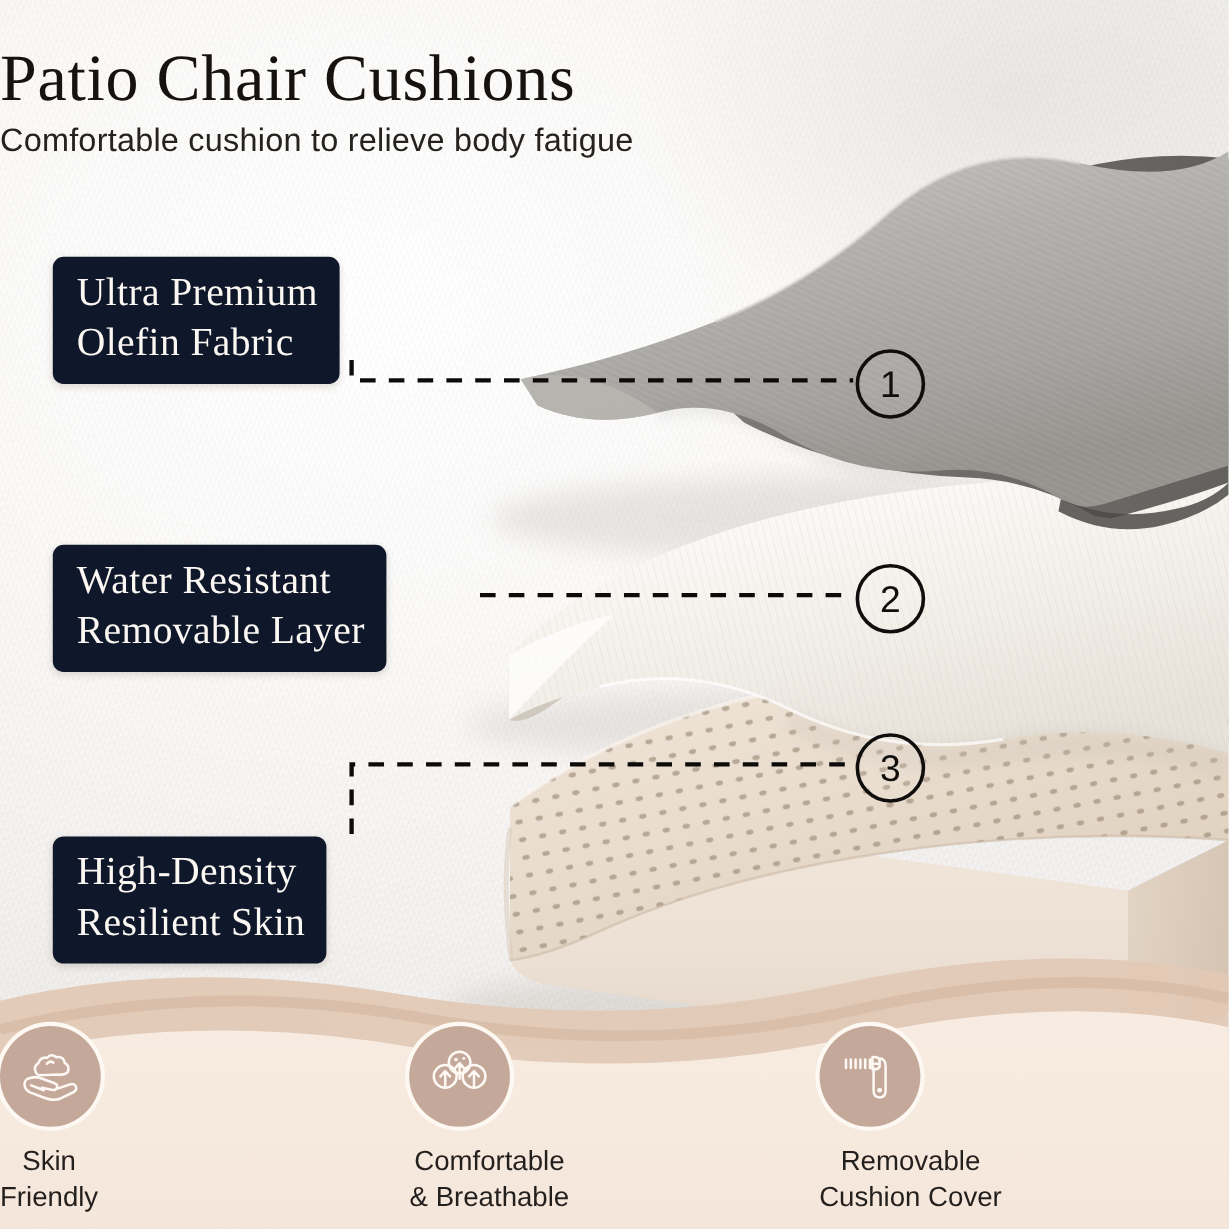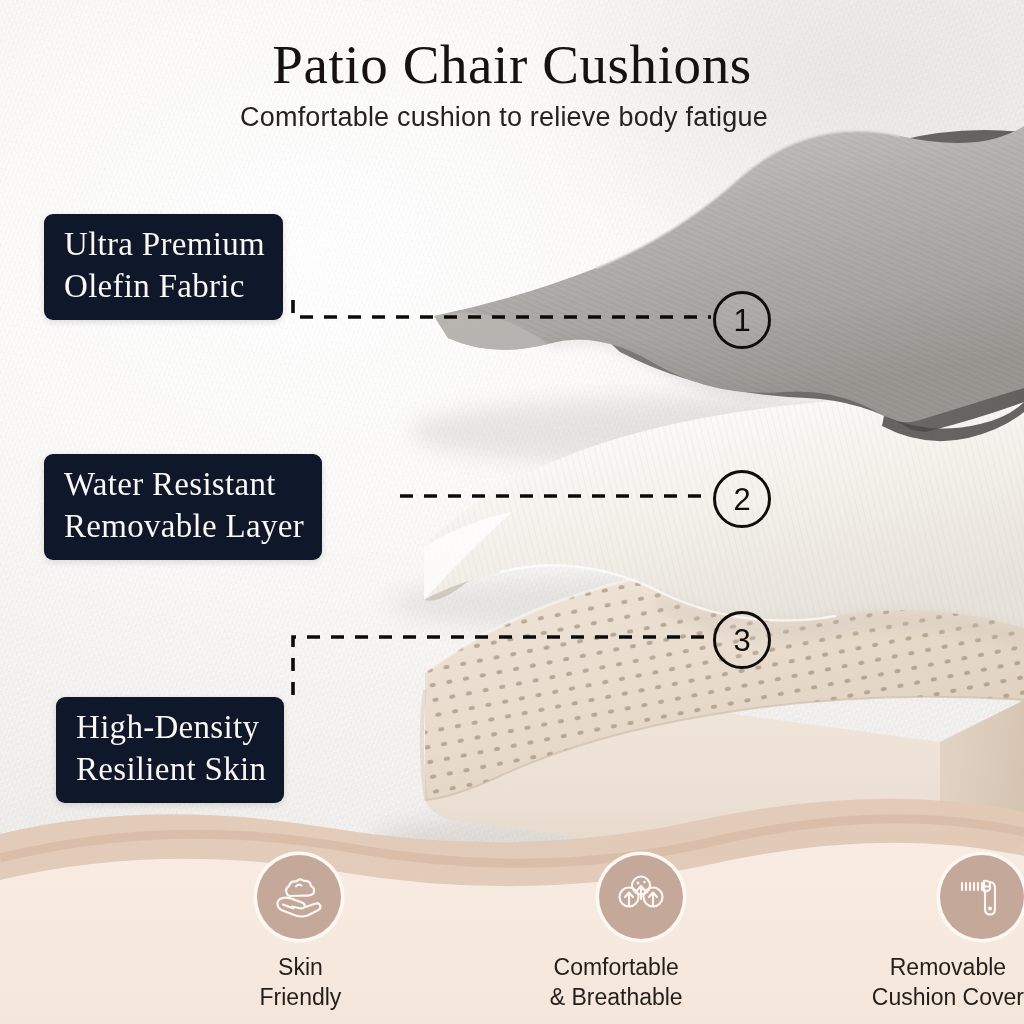--- a/index.html
+++ b/index.html
@@ -43,21 +43,21 @@
     inset: 0;
     background:
       radial-gradient(ellipse 45% 30% at 82% 8%, rgba(175,165,155,.17) 0%, rgba(175,165,155,0) 70%),
       radial-gradient(ellipse 40% 28% at 10% 92%, rgba(175,165,155,.12) 0%, rgba(175,165,155,0) 70%);
   }
 
   
   .header {
     position: absolute;
     top: 0; left: 0; right: 0;
-    text-align: center;
+    text-align: left;
     z-index: 40;
     pointer-events: none;
   }
   .title {
     margin: 0;
     padding-top: 36px;
     font-family: "Liberation Serif", "DejaVu Serif", serif;
     font-size: 55px;
     line-height: 1.06;
     font-weight: 400;
@@ -95,21 +95,21 @@
     font-family: "Liberation Serif", "DejaVu Serif", serif;
     font-size: 33px;
     line-height: 1.26;
     font-weight: 400;
     color: #fbf7f2;
     letter-spacing: .3px;
     white-space: nowrap;
   }
   #callout-1 { left: 44px; top: 214px; }
   #callout-2 { left: 44px; top: 454px; }
-  #callout-3 { left: 56px; top: 697px; }
+  #callout-3 { left: 44px; top: 697px; }
 
   
   .leaders {
     position: absolute;
     inset: 0;
     z-index: 28;
   }
   .badges { position: absolute; inset: 0; z-index: 32; }
   .badge {
     position: absolute;
@@ -147,21 +147,21 @@
   .features {
     position: absolute;
     left: 0; right: 0; bottom: 12px;
     display: flex;
     z-index: 36;
   }
   .feature {
     flex: 1 1 0;
     display: flex;
     flex-direction: column;
-    align-items: flex-end;
+    align-items: flex-start;
   }
   .feature-icon {
     width: 84px;
     height: 84px;
     border-radius: 50%;
     background: #c4a99a;
     box-shadow: 0 0 0 3.5px #fdf8f2;
     display: flex;
     align-items: center;
     justify-content: center;

